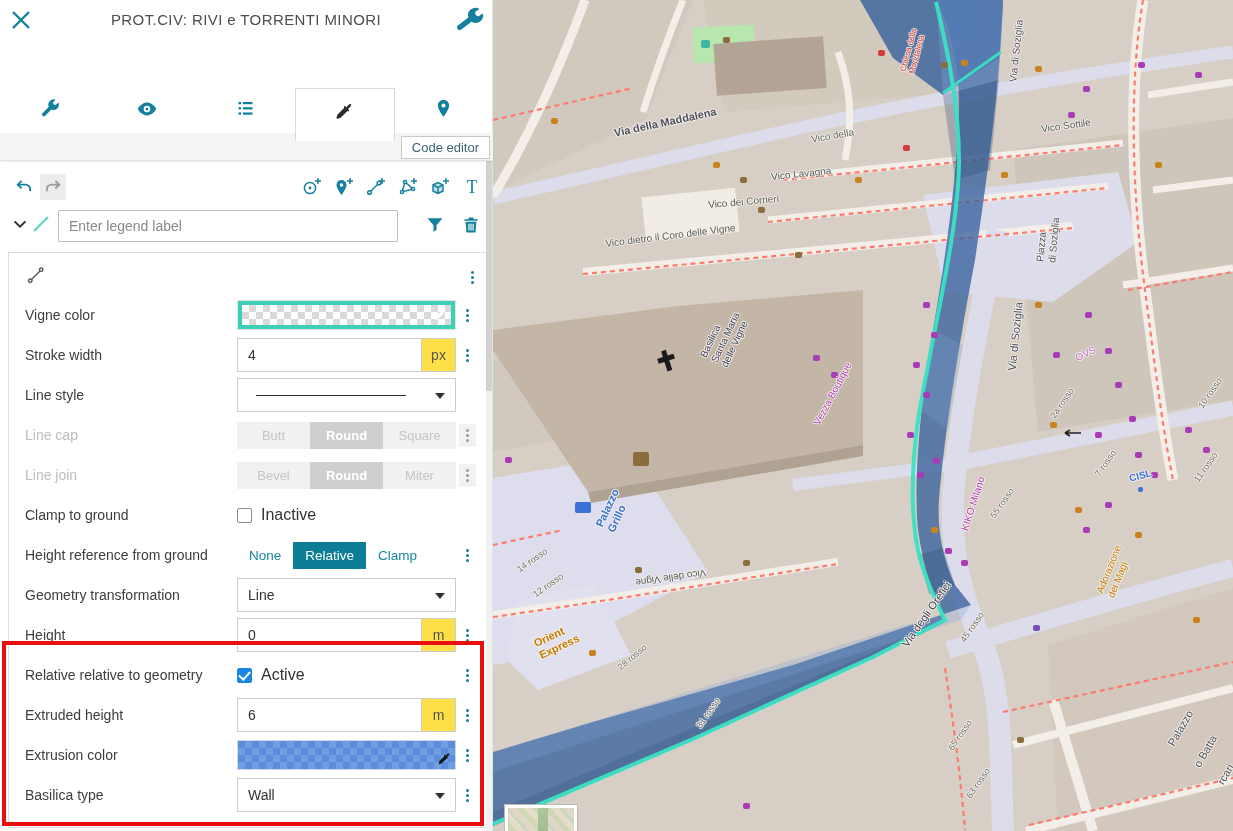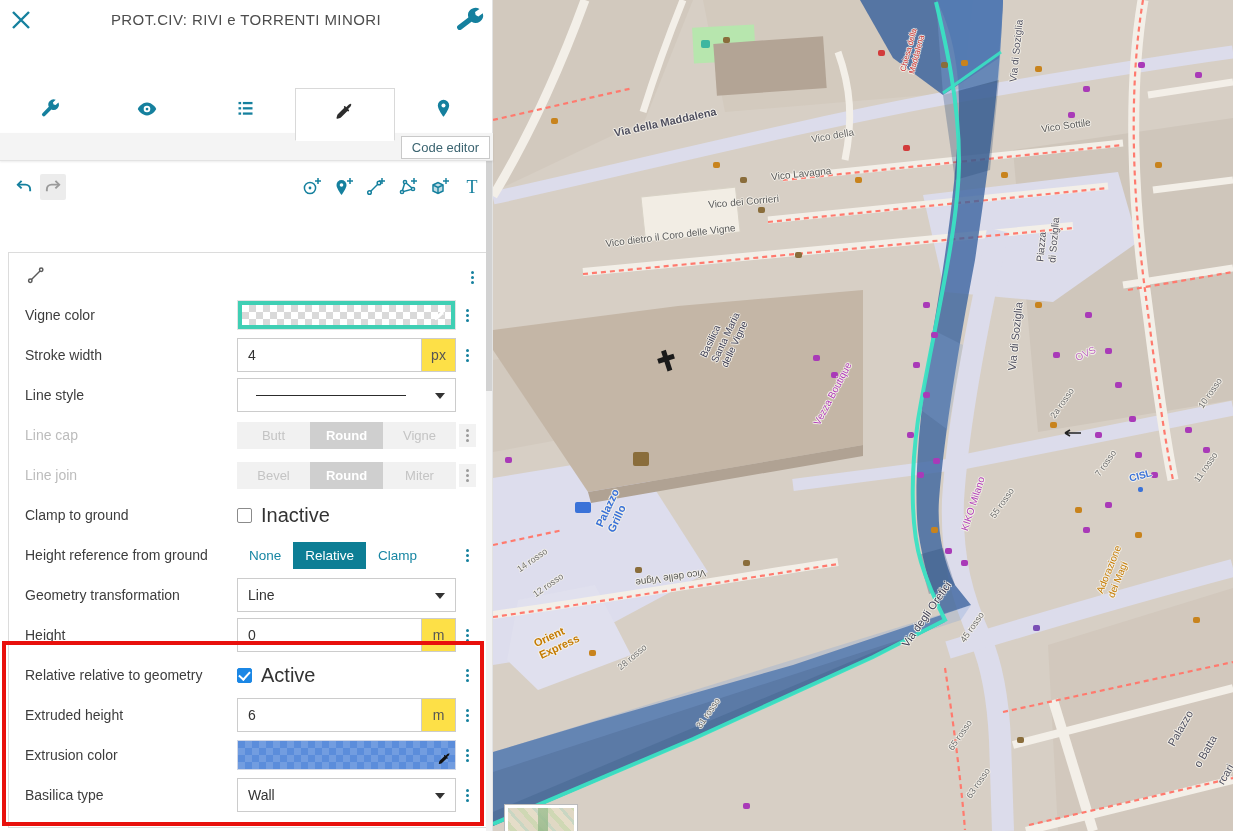--- a/index.html
+++ b/index.html
@@ -65,21 +65,21 @@
   .seg .opt.sel { background:#cfcfcf; color:#fff; font-weight:bold; }
 
   .seg-ref { display:flex; width:219px; align-items:center; }
   .seg-ref .opt { padding:6px 12px; font-size:13.5px; color:#1786a3; cursor:pointer; }
   .seg-ref .opt.sel { background:#0d7e95; color:#fff; }
 
   .chkrow { display:flex; align-items:center; gap:9px; }
   .chk { width:15px; height:15px; border:1.6px solid #8b8b8b; border-radius:2px; background:#fff; position:relative; cursor:pointer; flex:none;}
   .chk.checked { background:#1b87e5; border-color:#1b87e5; }
   .chk.checked::after { content:""; position:absolute; left:3px; top:0px; width:5px; height:9px; border:solid #fff; border-width:0 2px 2px 0; transform:rotate(42deg); }
-  .chk-label { font-size:20px; color:#333; }
+  .chk-label { font-size:16px; color:#333; }
 
   .scroll-track { position:absolute; right:0; top:161px; width:6px; height:670px; background:#f1f1f1; }
   .scroll-thumb { position:absolute; right:0; top:0; width:6px; height:230px; background:#d2d2d2; }
 
   #highlight-box { position:absolute; left:2px; top:641px; width:482px; height:185px; border:4px solid #e8100c; z-index:10; pointer-events:none; }
 
   
   #map { position:relative; width:740px; height:831px; overflow:hidden; background:#d7cfc5; flex:none; cursor:grab; }
   #map svg { position:absolute; left:0; top:0; }
   .map-label { position:absolute; white-space:pre-line; line-height:1.15; font-family:"Liberation Sans",sans-serif;
@@ -203,20 +203,39 @@
             </svg>
           </span>
         <span>
             <svg width="22" height="22" viewBox="0 0 22 22">
               <text x="11" y="17" text-anchor="middle" font-family="Liberation Serif, serif" font-size="18" fill="#15809e">T</text>
             </svg>
           </span>
       </span>
     </div>
 
+    <div class="legend-row">
+      <span><svg width="20" height="20" viewBox="0 0 22 22" fill="none" stroke="#2c2c2c" stroke-width="2">
+            <path d="M5 8l6 6 6-6"></path>
+          </svg></span>
+      <span><svg width="22" height="22" viewBox="0 0 22 22">
+            <path d="M4 18 18 4" stroke="#5cd3ba" stroke-width="2"></path>
+          </svg></span>
+      <input class="legend-input" value="" placeholder="Enter legend label" style="">
+      <span class="legend-actions">
+        <span><svg width="20" height="20" viewBox="0 0 24 24">
+              <path d="M3 4h18l-7.2 8.2V18l-3.6 2.2v-8z" fill="#15809e"></path>
+            </svg></span>
+        <span><svg width="20" height="20" viewBox="0 0 24 24">
+              <path d="M9 3h6v2h5v2H4V5h5z" fill="#15809e"></path>
+              <path d="M5.5 8h13l-1.1 13H6.6z" fill="#15809e"></path>
+              <path d="M9.5 10.5v8M12 10.5v8M14.5 10.5v8" stroke="#fff" stroke-width="1.4"></path>
+            </svg></span>
+      </span>
+    </div>
 
     <div class="rule-card">
 
       <div class="sym-row">
         <span><svg width="22" height="22" viewBox="0 0 22 22" fill="none" stroke="#5a5a5a" stroke-width="1.5">
               <path d="M6.5 15.5 15 7"></path>
               <circle cx="5.3" cy="16.7" r="1.7" fill="#fff"></circle>
               <circle cx="16.2" cy="5.8" r="1.7" fill="#fff"></circle>
             </svg></span>
         <span class="spacer"></span>
@@ -274,21 +293,21 @@
         </div>
         <div class="keb-slot"></div>
       </div>
 
       <div class="row">
         <span class="lbl dis">Line cap</span>
         <div class="ctl">
           <div class="seg">
             <span class="opt">Butt</span>
             <span class="opt sel">Round</span>
-            <span class="opt">Vigne</span>
+            <span class="opt">Square</span>
           </div>
         </div>
         <div class="keb-slot">
             <span class="kebab gray">
               <i></i>
               <i></i>
               <i></i>
             </span>
           </div>
       </div>

